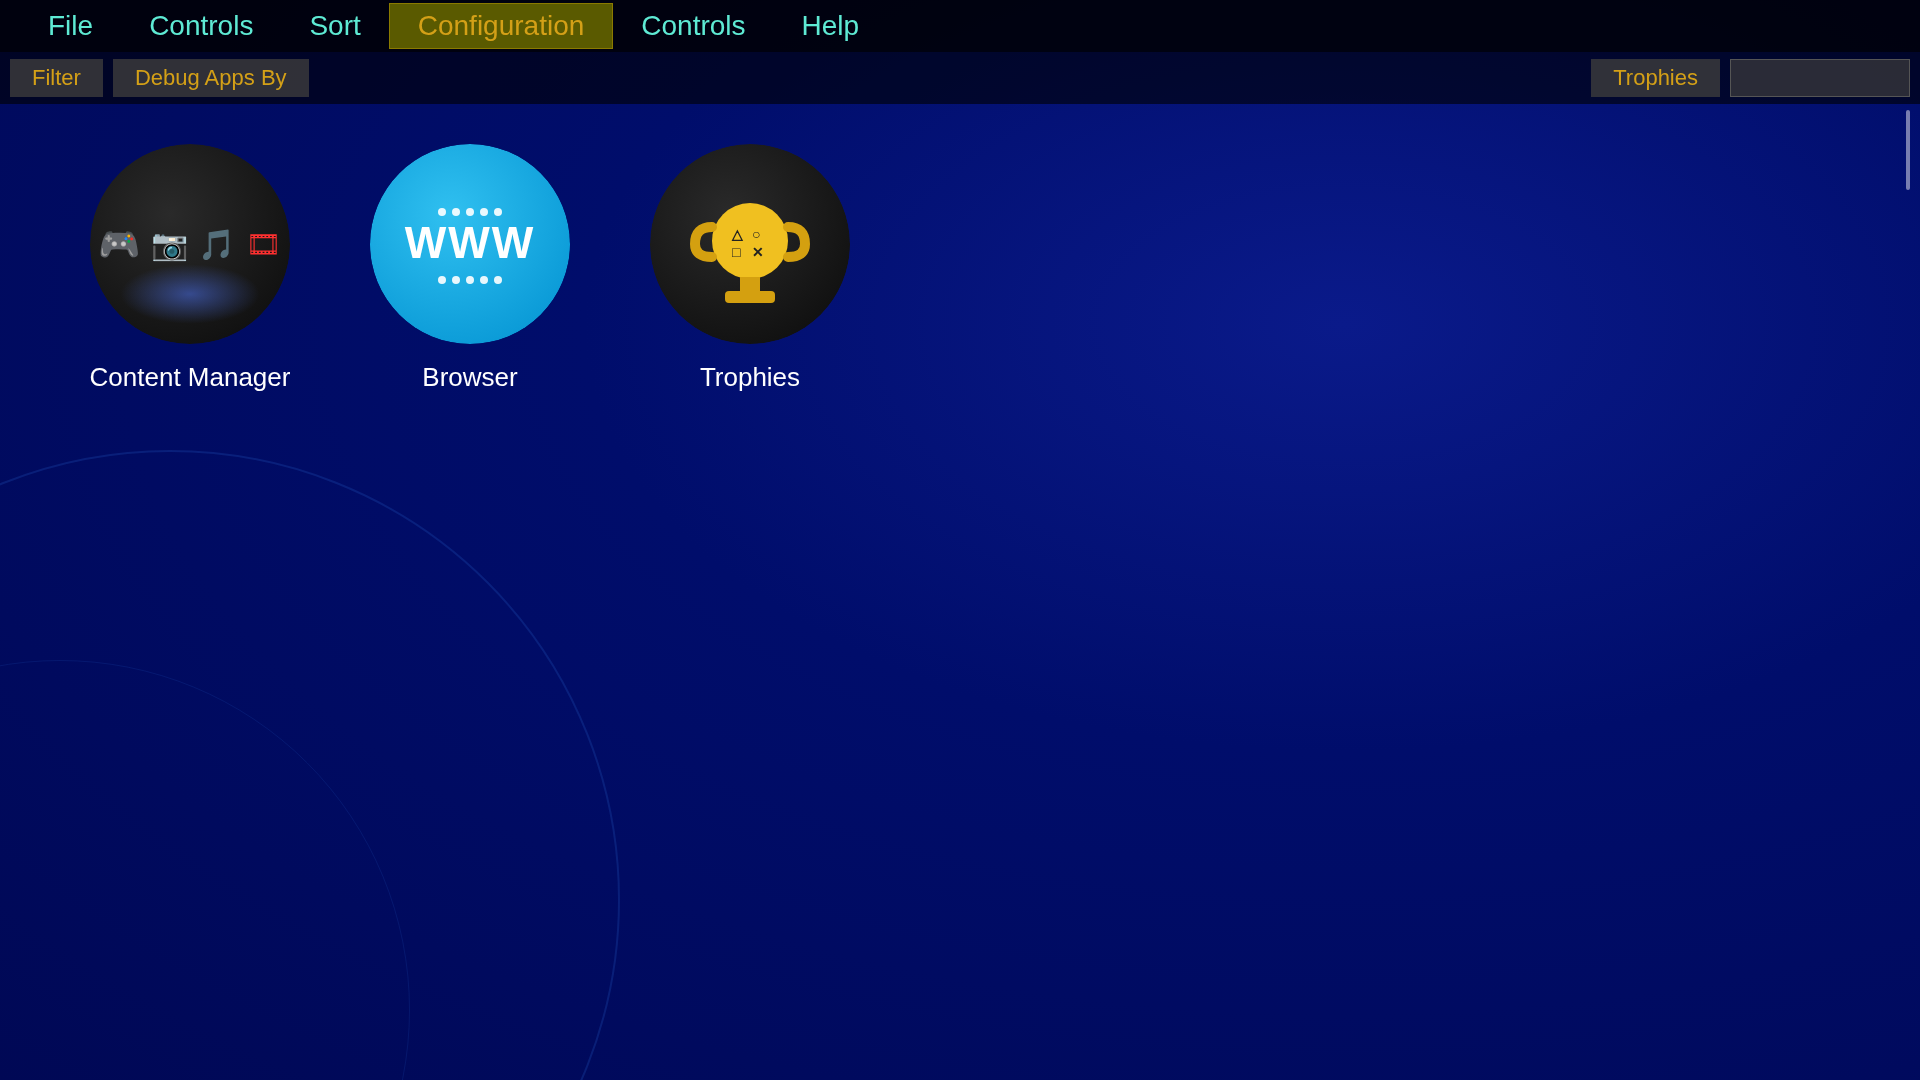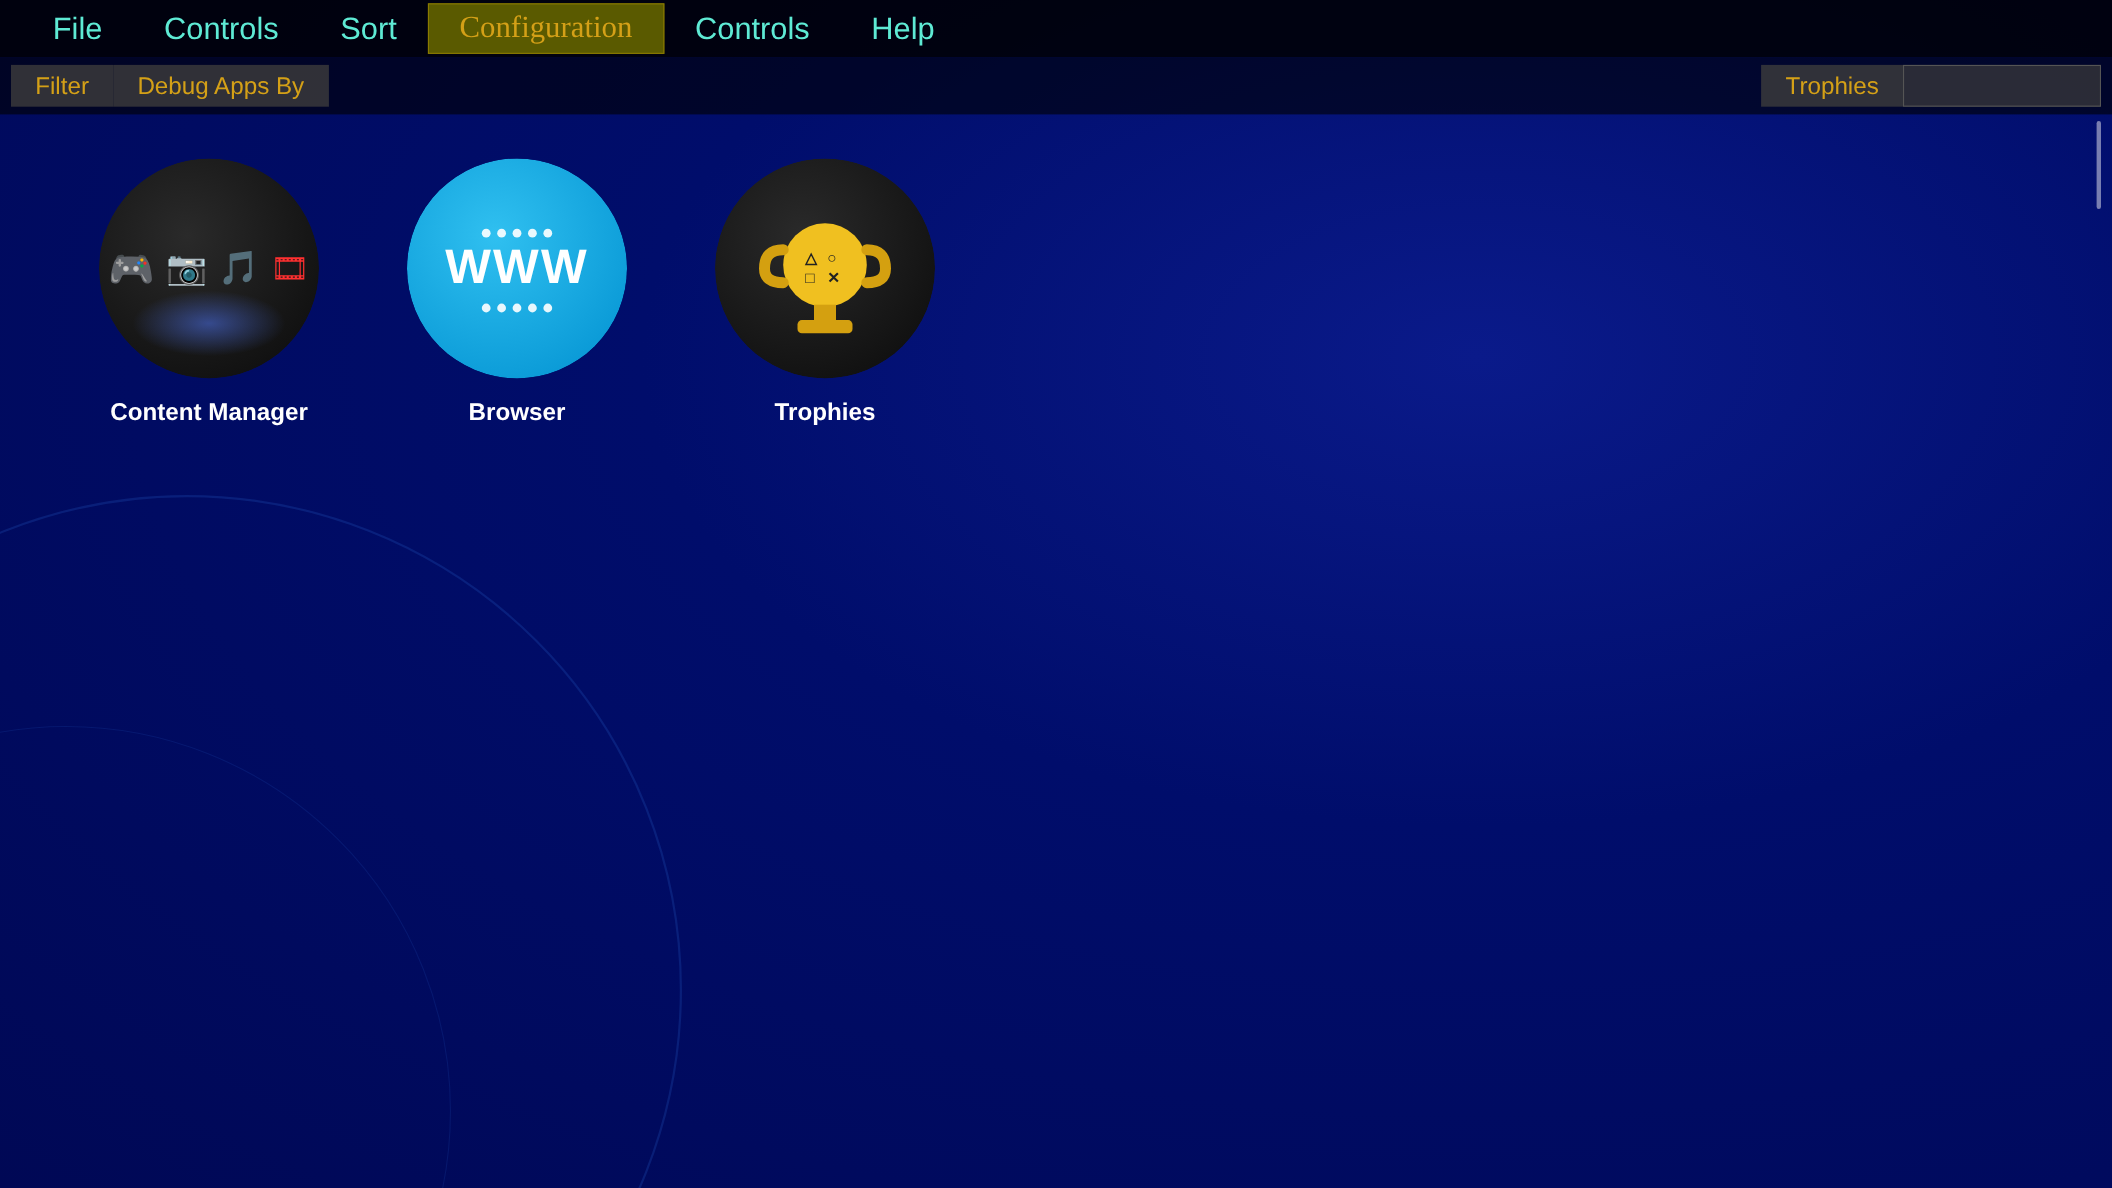--- a/index.html
+++ b/index.html
@@ -63,32 +63,32 @@
       font-weight: 400;
       padding: 6px 28px;
       cursor: pointer;
       white-space: nowrap;
     }
 
     .menu-item.active {
       background: #5a5a00;
       color: #d4a017;
       border: 1px solid #8a7a00;
-      font-family: Liberation Serif, serif;
     }
 
     
     .toolbar {
       position: relative;
       z-index: 10;
       background: rgba(0, 0, 0, 0.6);
       display: flex;
       align-items: center;
       height: 52px;
       padding: 0 10px;
+      gap: 10px;
     }
 
     .toolbar-btn {
       background: rgba(60, 60, 60, 0.8);
       color: #d4a017;
       font-size: 22px;
       padding: 6px 22px;
       border: none;
       cursor: pointer;
       white-space: nowrap;
@@ -151,22 +151,22 @@
       border-radius: 50%;
       display: flex;
       align-items: center;
       justify-content: center;
       overflow: hidden;
       position: relative;
     }
 
     .app-label {
       color: #fff;
-      font-size: 22px;
-      font-weight: 700;
+      font-size: 26px;
+      font-weight: 400;
       text-align: center;
       white-space: nowrap;
     }
 
     
     .icon-content-manager {
       background: radial-gradient(circle at 40% 35%, #2a2a2a, #0a0a0a);
       width: 200px;
       height: 200px;
       border-radius: 50%;

